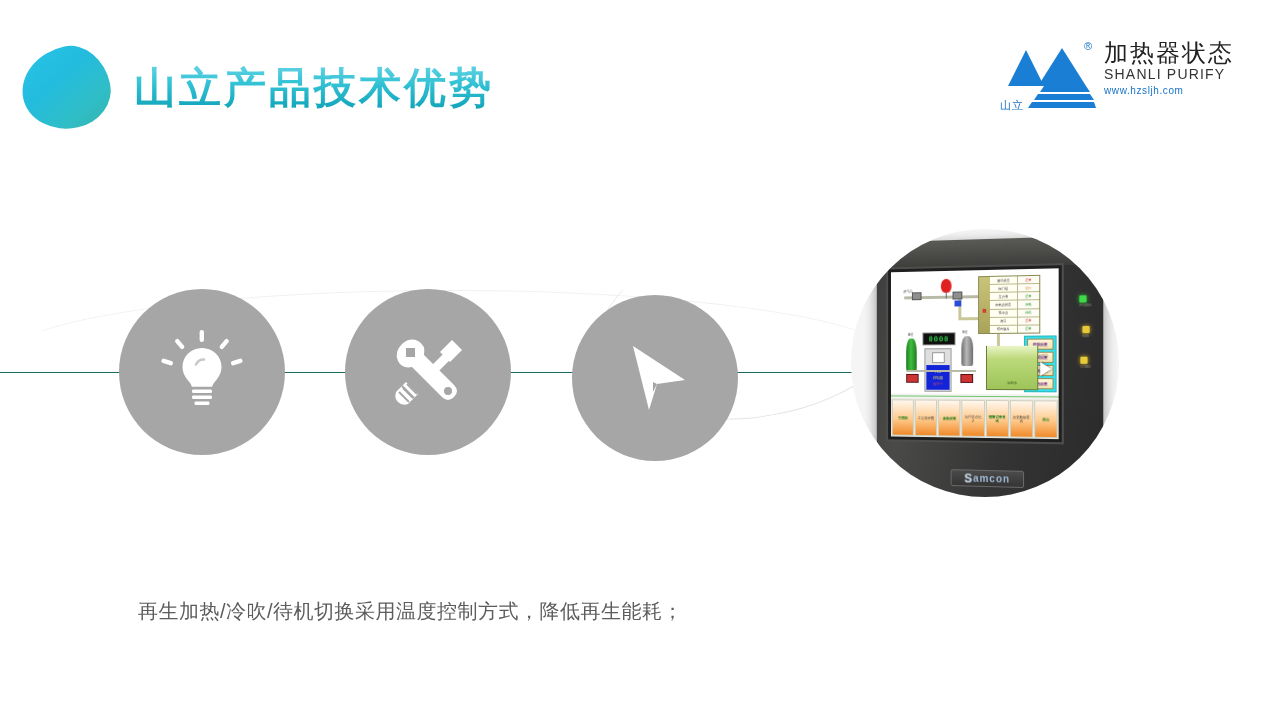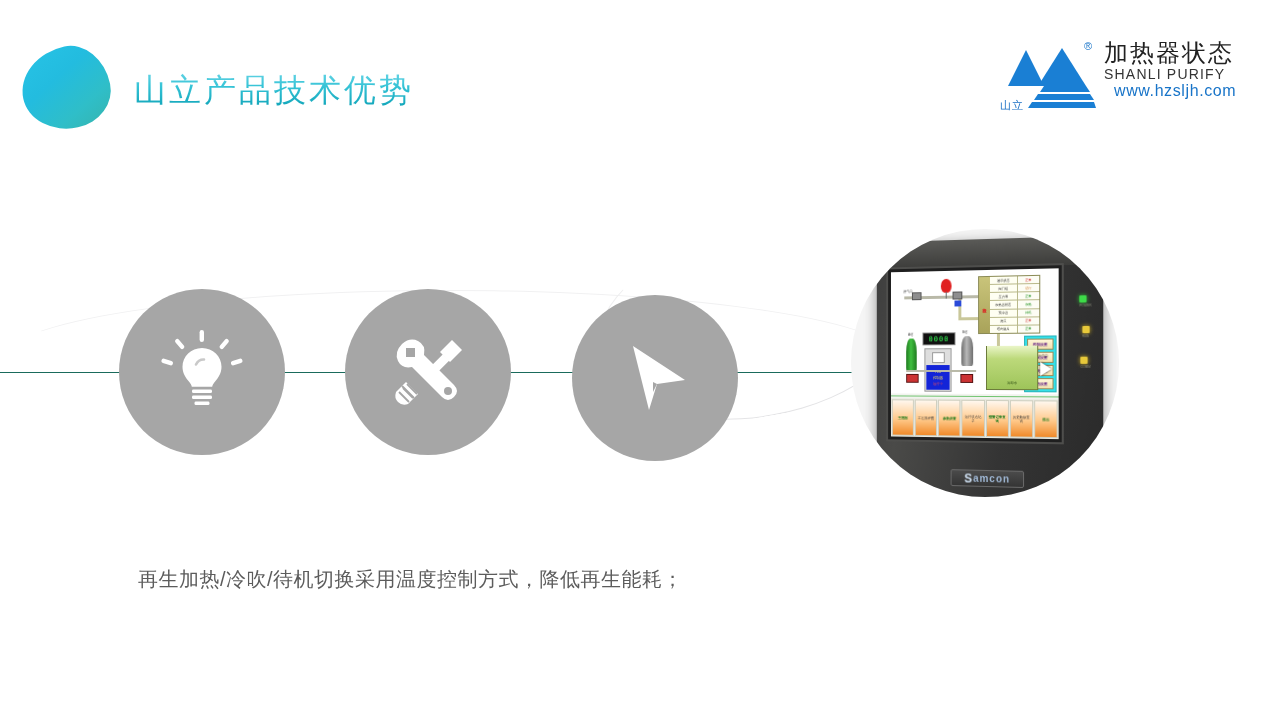--- a/index.html
+++ b/index.html
@@ -20,24 +20,24 @@
   .blob {
     position: absolute;
     left: 22px; top: 47px;
     width: 88px; height: 82px;
     background: linear-gradient(150deg, #27c3e6 0%, #23bcdf 38%, #2fbec8 72%, #35b4ae 100%);
     border-radius: 58% 42% 46% 54% / 52% 56% 44% 48%;
     transform: rotate(-12deg);
   }
   .slide-title {
     position: absolute;
-    left: 134px; top: 69px;
-    font-size: 32px;
+    left: 134px; top: 60px;
+    font-size: 42px;
     letter-spacing: 3px;
-    font-weight: 400;
+    font-weight: 700;
     background: linear-gradient(180deg, #6fd7e8 0%, #35c3d6 40%, #16a9bd 80%, #0f9aa8 100%);
     -webkit-background-clip: text;
     background-clip: text;
     color: transparent;
     -webkit-text-fill-color: transparent;
     white-space: nowrap;
   }
 
   
   .logo {
@@ -60,22 +60,22 @@
   .logo-text { position: absolute; left: 104px; top: 4px; width: 120px; }
   .logo-cn {
     font-size: 24px; color: #222222; letter-spacing: 2px;
     line-height: 26px; white-space: nowrap; font-weight: 500;
   }
   .logo-en {
     font-size: 14px; color: #333333; letter-spacing: 1.2px;
     line-height: 17px; white-space: nowrap;
   }
   .logo-url {
-    font-size: 16px; color: #1874c8; letter-spacing: 0.6px;
-    line-height: 15px; white-space: nowrap; margin-left: 10px;
+    font-size: 10px; color: #1874c8; letter-spacing: 0.6px;
+    line-height: 15px; white-space: nowrap;
   }
 
   
   .hline {
     position: absolute;
     left: 0; top: 372px;
     width: 848px; height: 1px;
     background: #1a6b5c;
   }
   .hline-right {
@@ -119,21 +119,21 @@
   .sub-heading {
     position: absolute;
     left: 138px; top: 537px;
     font-size: 27px;
     color: #1f6fc0;
     letter-spacing: 1px;
     white-space: nowrap;
   }
   .body-text {
     position: absolute;
-    left: 138px; top: 560px;
+    left: 138px; top: 592px;
     font-size: 20px;
     color: #5c5c5c;
     line-height: 38px;
     letter-spacing: 0.5px;
     white-space: nowrap;
   }
 
   
   .panel-wrap {
     position: absolute;

